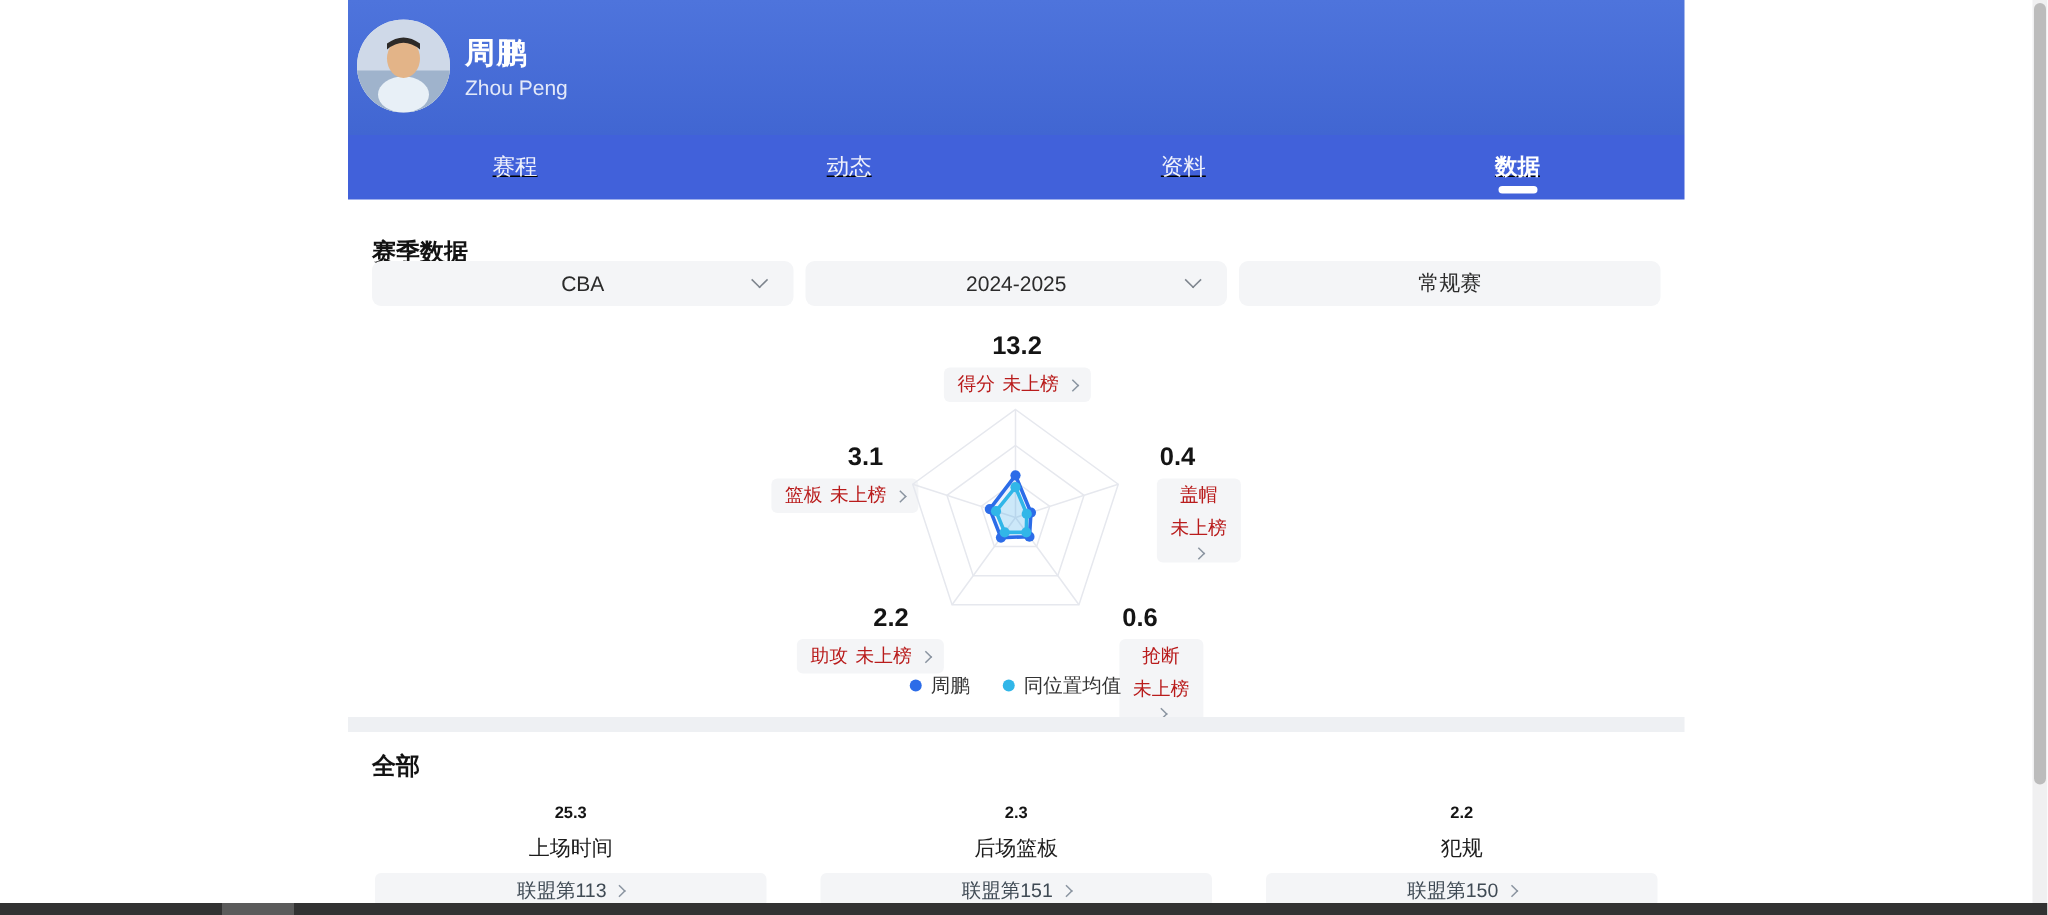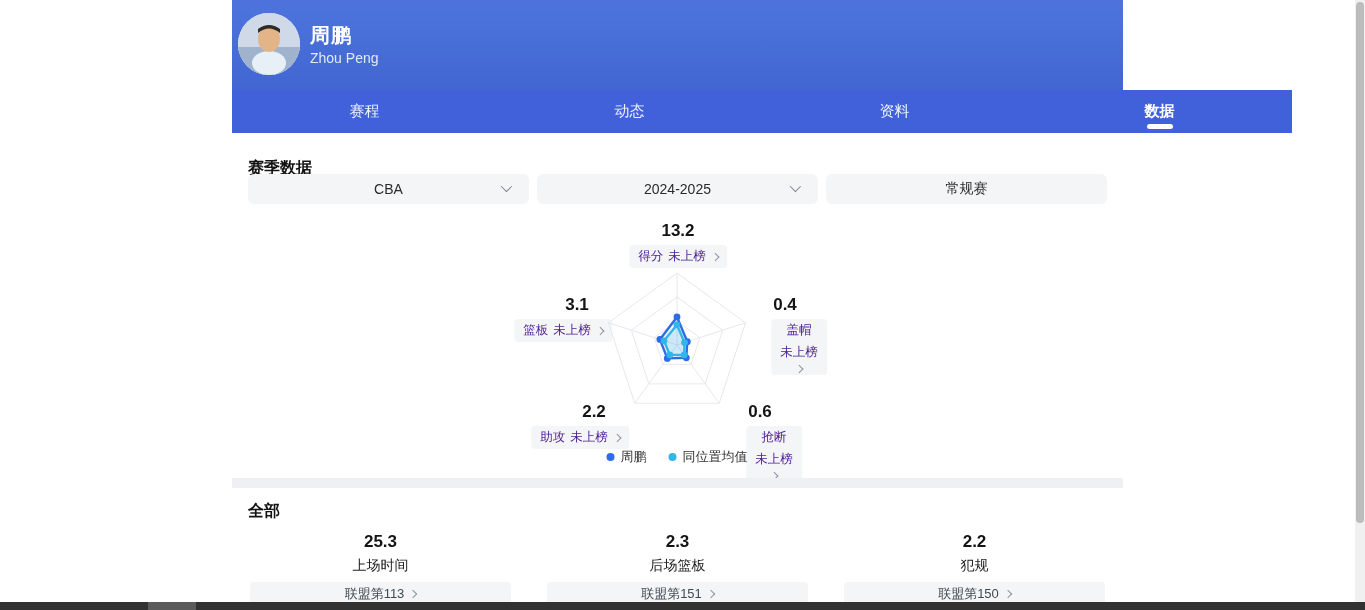--- a/index.html
+++ b/index.html
@@ -14,42 +14,42 @@
   
   .hero{position:absolute;left:0;top:0;width:891px;height:90px;
     background:linear-gradient(180deg,#4e74dc 0%,#4166d2 100%);}
   .avatar{position:absolute;left:6px;top:13px;width:62px;height:62px;border-radius:50%;
     overflow:hidden;background:#e9eef5;}
   .avatar svg{display:block;}
   .player-name{position:absolute;left:78px;top:22px;color:#fff;font-size:20px;font-weight:700;letter-spacing:1px;}
   .player-name-en{position:absolute;left:78px;top:50px;color:rgba(255,255,255,.85);font-size:14px;}
 
   
-  .tabbar{position:absolute;left:0;top:90px;width:1060px;height:43px;background:#4161da;display:flex;}
+  .tabbar{position:absolute;left:0;top:90px;width:891px;height:43px;background:#4161da;display:flex;text-decoration:underline;}
   .tab{flex:1;display:flex;align-items:center;justify-content:center;position:relative;
     color:rgba(255,255,255,.92);font-size:15px;cursor:pointer;}
   .tab.active{font-weight:700;color:#fff;}
   .tab.active::after{content:"";position:absolute;bottom:4px;left:50%;transform:translateX(-50%);
     width:26px;height:5px;border-radius:3px;background:#fff;}
 
   
   .section-title{position:absolute;left:16px;font-size:16px;font-weight:700;color:#131313;}
   .t-season{top:146px;margin-top:12px;}
   .t-all{top:501px;}
   .filters{position:absolute;left:16px;right:16px;top:174px;height:30px;display:flex;gap:8px;}
   .filter{flex:1;background:#f4f5f7;border-radius:6px;position:relative;display:flex;
     align-items:center;justify-content:center;font-size:14px;color:#2b2b2b;cursor:pointer;}
   .chev-down{position:absolute;right:20px;top:10px;width:7px;height:7px;
     border-right:1.6px solid #7d848d;border-bottom:1.6px solid #7d848d;transform:rotate(45deg) translateY(-2px);}
 
   
   .axis-label{position:absolute;transform:translate(-50%,0);text-align:center;white-space:nowrap;}
   .axis-value{font-size:17px;font-weight:700;color:#141414;line-height:20px;}
   .axis-pill{margin-top:4px;display:inline-flex;align-items:center;gap:5px;background:#f4f5f7;
-    border-radius:4px;padding:3px 9px;font-size:12.5px;color:#4c1d95;cursor:pointer;justify-content:center;}
+    border-radius:4px;padding:3px 9px;font-size:12.5px;color:#b91c1c;cursor:pointer;justify-content:center;}
   .chev-right{display:inline-block;width:5px;height:5px;border-right:1.4px solid #8a94a0;
     border-top:1.4px solid #8a94a0;transform:rotate(45deg);margin-left:1px;}
   
   .pos-top{left:446px;top:221px;}
   .pos-left{left:345px;top:295px;}
   .pos-right{left:553px;top:295px;}
   .pos-bl{left:362px;top:402px;}
   .pos-br{left:528px;top:402px;}
   .pos-left .axis-pill,.pos-bl .axis-pill{margin-left:-28px;}
   .pos-right .axis-pill,.pos-br .axis-pill{margin-left:28px;flex-direction:column;}
@@ -57,21 +57,21 @@
 
   .legend{position:absolute;left:445px;top:448px;transform:translateX(-50%);
     display:flex;gap:22px;align-items:center;}
   .legend-item{display:flex;align-items:center;gap:6px;font-size:13px;color:#333;cursor:pointer;white-space:nowrap;}
   .legend-dot{width:8px;height:8px;border-radius:50%;}
 
   
   .divider{position:absolute;left:0;top:478px;width:891px;height:10px;background:#eef0f3;}
   .stats{position:absolute;left:0;top:530px;width:891px;display:flex;}
   .stat-col{flex:1;text-align:center;}
-  .stat-value{font-size:17px;font-weight:700;color:#141414;line-height:24px;}
+  .stat-value{font-size:11px;font-weight:700;color:#141414;line-height:24px;}
   .stat-label{font-size:14px;color:#1c1c1c;line-height:21px;margin-top:1px;}
   .stat-rank{margin:6px 18px 0 18px;height:23px;background:#f4f5f7;border-radius:4px;
     display:flex;align-items:center;justify-content:center;gap:5px;font-size:13px;color:#3f4a54;cursor:pointer;}
 
   
   .hscroll{position:absolute;left:0;top:602px;width:1365px;height:8px;background:#323232;z-index:30;}
   .hscroll-thumb{position:absolute;left:148px;top:0;width:48px;height:8px;background:#5b5b5b;}
   .vscroll{position:absolute;left:1355px;top:0;width:10px;height:602px;background:#f0f0f1;z-index:25;}
   .vscroll-thumb{position:absolute;left:1px;top:2px;width:8px;height:521px;border-radius:4px;background:#bcbcbc;}
 </style>

